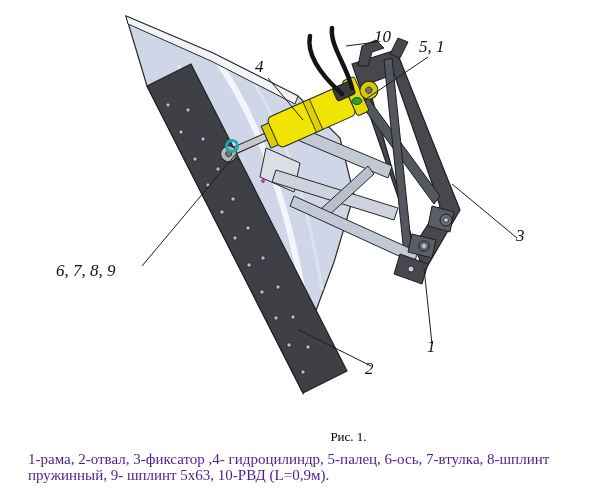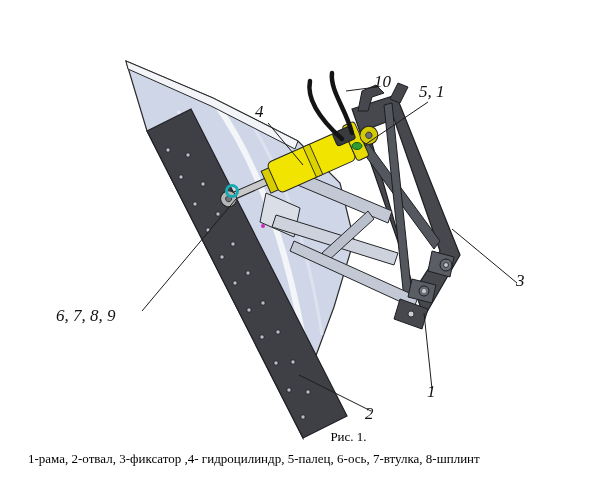--- a/index.html
+++ b/index.html
@@ -7,21 +7,21 @@
     position: relative;
     width: 615px;
     height: 496px;
     background: #ffffff;
     overflow: hidden;
     font-family: "Liberation Serif", serif;
   }
   .drawing {
     position: absolute;
     left: 0; top: 0;
-    width: 615px; height: 430px; margin-top: 45px;
+    width: 615px; height: 430px;
   }
   .drawing svg { position: absolute; left: 0; top: 0; }
   .callout {
     position: absolute;
     font-family: "Liberation Serif", serif;
     font-style: italic;
     font-size: 17px;
     color: #111;
     white-space: nowrap;
   }
@@ -30,23 +30,23 @@
     top: 429px; left: 0;
     width: 615px;
     text-align: center;
     font-size: 13px;
     color: #000;
     margin-left: 41px;
   }
   .description {
     position: absolute;
     top: 451px; left: 28px; right: 10px;
-    font-size: 13px;
+    font-size: 15px;
     line-height: 16px;
-    color: #000000;
+    color: #4c1d95;
   }
   .description div { white-space: nowrap; }
 </style>
 </head>
 <body>
 
 <div class="page">
 
   <div class="drawing">
     <svg width="615" height="430" viewBox="0 0 615 430">
@@ -154,15 +154,16 @@
     <span class="callout" style="left:516px; top:226px">3</span>
     <span class="callout" style="left:427px; top:337px">1</span>
     <span class="callout" style="left:365px; top:359px">2</span>
     <span class="callout" style="left:56px;  top:261px">6, 7, 8, 9</span>
   </div>
 
   <div class="caption">Рис. 1.</div>
 
   <div class="description">
     <div>1-рама, 2-отвал, 3-фиксатор ,4- гидроцилиндр, 5-палец, 6-ось, 7-втулка, 8-шплинт</div>
+    <div>пружинный, 9- шплинт 5х63, 10-РВД (L=0,9м).</div>
   </div>
 
 </div>
 
 </body></html>

